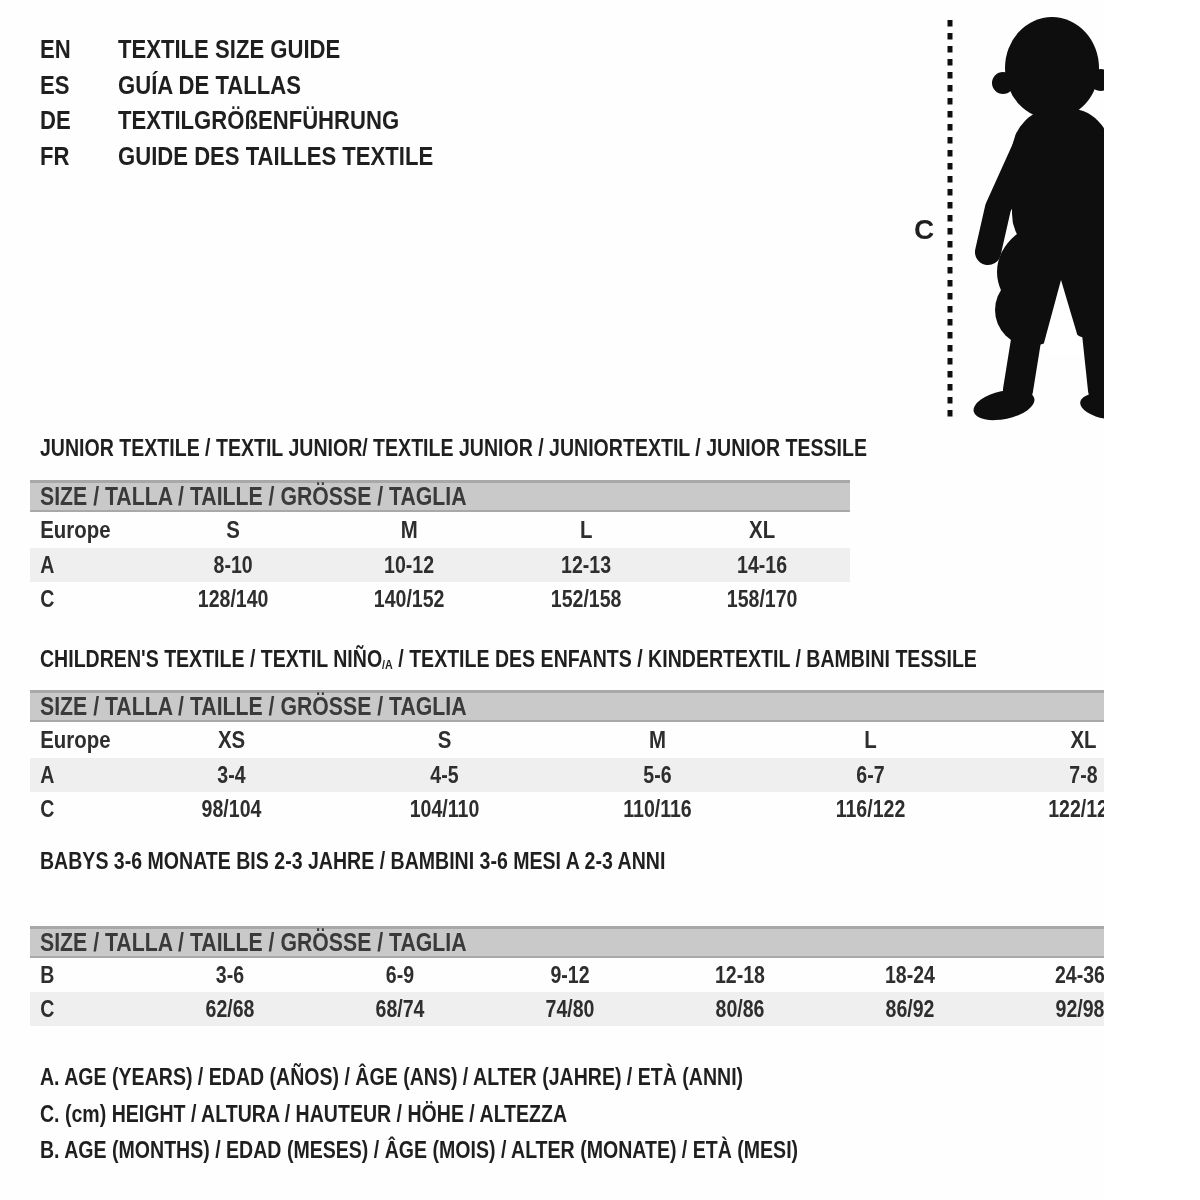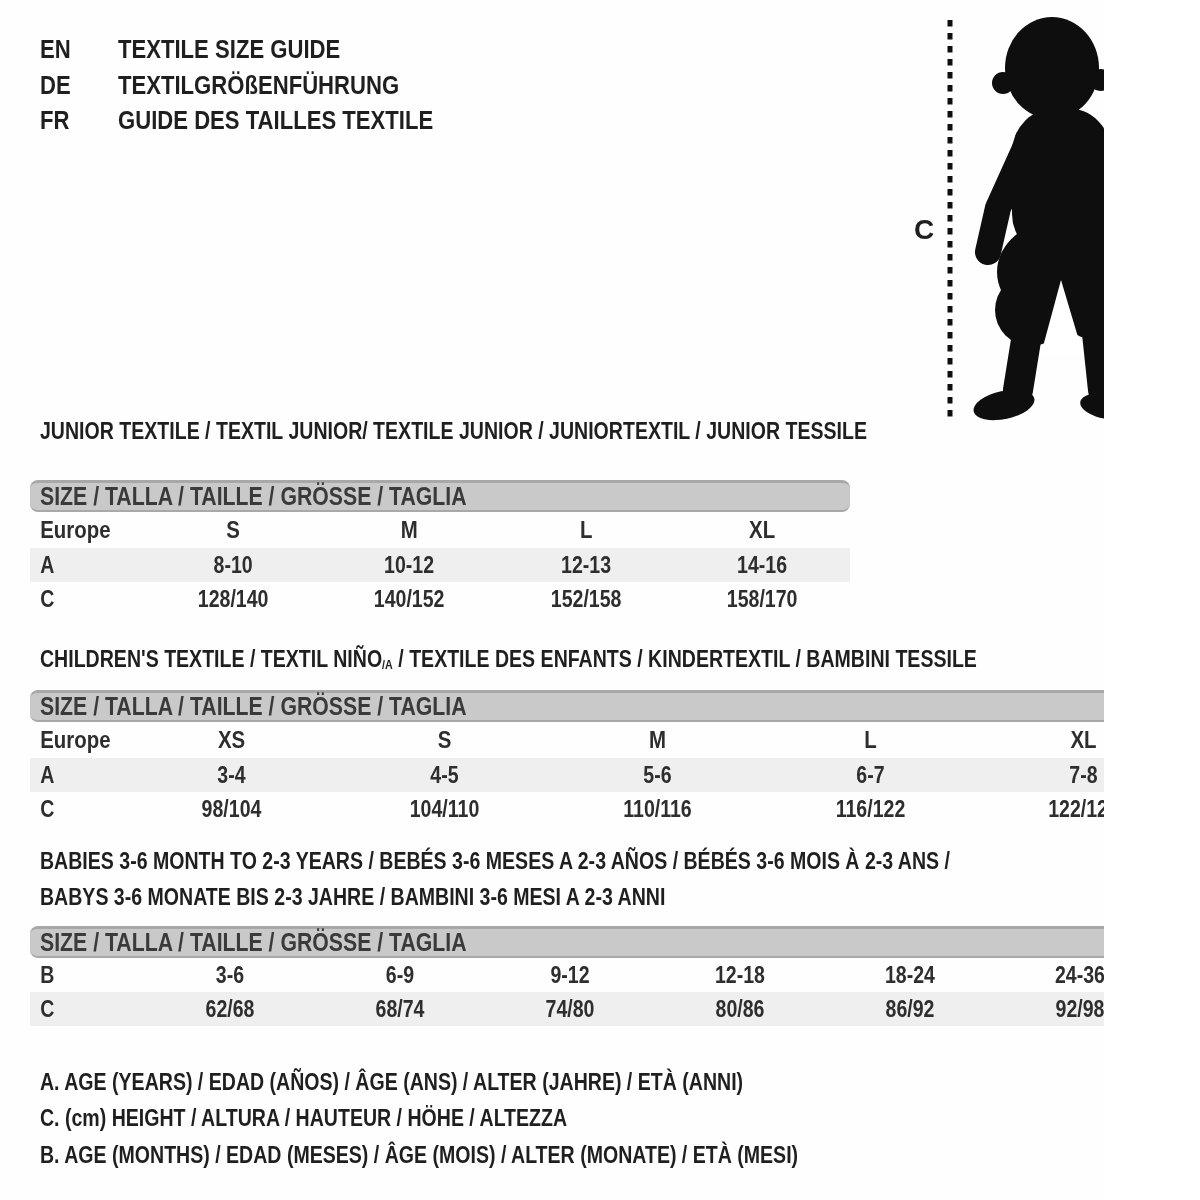--- a/index.html
+++ b/index.html
@@ -18,62 +18,66 @@
   .langs { position:absolute; left:40px; top:32px; }
   .lang-row { display:flex; align-items:center; height:35.5px; font-size:26px; }
   .lang-code { width:78px; }
 
   
   .figure { position:absolute; left:900px; top:8px; }
   .c-label { position:absolute; left:914px; top:214px; font-size:28px; }
 
   
   .sec-title { position:absolute; font-size:23px; line-height:24px; }
-  #junior-title   { left:40px; top:419px; }
+  #junior-title   { left:40px; top:436px; }
   #children-title { left:40px; top:647px; }
   #babies-title   { left:40px; top:844px; line-height:35.5px; }
   .sub { font-size:0.55em; vertical-align:-0.12em; }
 
   
   .table { position:absolute; left:30px; }
   .bar {
     height:32px; box-sizing:border-box;
     background:var(--bar-bg,#c9c9c9);
     border-top:3px solid var(--bar-edge,#a8a8a8);
     border-bottom:2px solid var(--bar-edge,#a8a8a8);
     display:flex; align-items:center; padding-left:10px;
-    color:var(--bar-text,#3a3a3a); font-size:25px;border-radius:8px;
+    color:var(--bar-text,#3a3a3a); font-size:25px;
   }
   .trow { display:flex; align-items:center; height:34px; font-size:23px; color:var(--table-text,#2e2e2e); }
   .trow.head { height:36px; font-size:24px;justify-content:flex-end; }
   .trow.stripe { background:var(--stripe,#efefef); }
   .c0 { box-sizing:border-box; padding-left:12px; transform:scaleX(.85); transform-origin:0 50%; white-space:nowrap; }
   .c  { flex:1; text-align:center; transform:scaleX(.85); white-space:nowrap; }
 
   #junior-table   { top:480px; width:820px; }
   #junior-table .c0 { width:115px; }
   #children-table { top:690px; width:1160px; }
   #children-table .c0 { width:95px; }
   #babies-table   { top:926px; width:1160px; }
   #babies-table .c0 { width:115px; }
   #babies-table .trow { padding-right:25px; }
 
   
   .footnotes { position:absolute; left:40px; top:1064px; font-size:23px; }
-  .footnote { height:36.5px; display:flex; align-items:center; }
+  .footnote { height:36.5px; display:flex; }
 </style>
 </head>
 <body>
 
 <div class="page">
 
   <div class="langs">
     <div class="lang-row">
       <span class="lang-code"><span class="cx">EN</span></span>
       <span><span class="cx">TEXTILE SIZE GUIDE</span></span>
+    </div>
+    <div class="lang-row">
+      <span class="lang-code"><span class="cx">ES</span></span>
+      <span><span class="cx">GUÍA DE TALLAS</span></span>
     </div>
     <div class="lang-row">
       <span class="lang-code"><span class="cx">DE</span></span>
       <span><span class="cx">TEXTILGRÖßENFÜHRUNG</span></span>
     </div>
     <div class="lang-row">
       <span class="lang-code"><span class="cx">FR</span></span>
       <span><span class="cx">GUIDE DES TAILLES TEXTILE</span></span>
     </div>
   </div>
@@ -169,21 +173,20 @@
       <div class="c0">C</div>
       <div class="c">98/104</div>
       <div class="c">104/110</div>
       <div class="c">110/116</div>
       <div class="c">116/122</div>
       <div class="c">122/128</div>
     </div>
   </div>
 
   <div class="sec-title" id="babies-title">
-    <div><span class="cx">BABIES 3-6 MONTH TO 2-3 YEARS / BEBÉS 3-6 MESES A 2-3 AÑOS / BÉBÉS 3-6 MOIS À 2-3 ANS /</span></div>
     <div><span class="cx">BABYS 3-6 MONATE BIS 2-3 JAHRE / BAMBINI 3-6 MESI A 2-3 ANNI</span></div>
   </div>
   <div class="table" id="babies-table">
     <div class="bar">
       <span class="cx">SIZE / TALLA / TAILLE / GRÖSSE / TAGLIA</span>
     </div>
     <div class="trow">
       <div class="c0">B</div>
       <div class="c">3-6</div>
       <div class="c">6-9</div>

